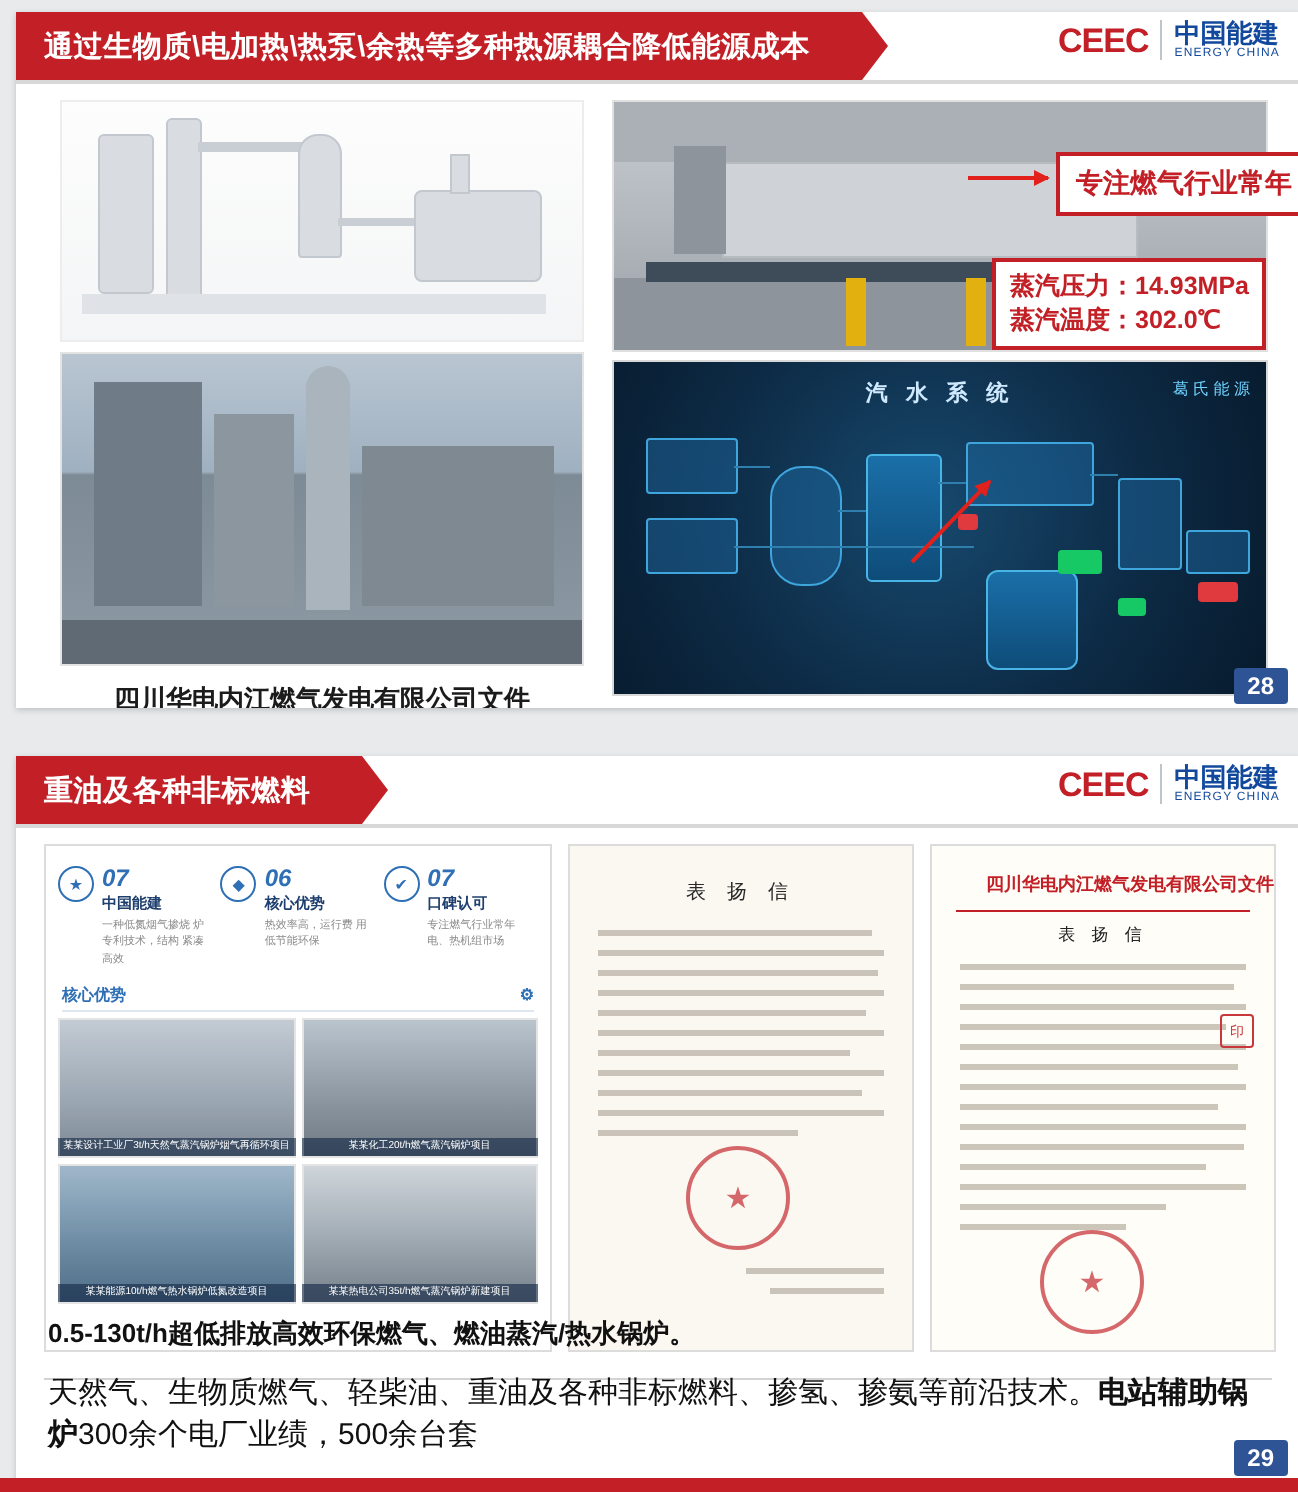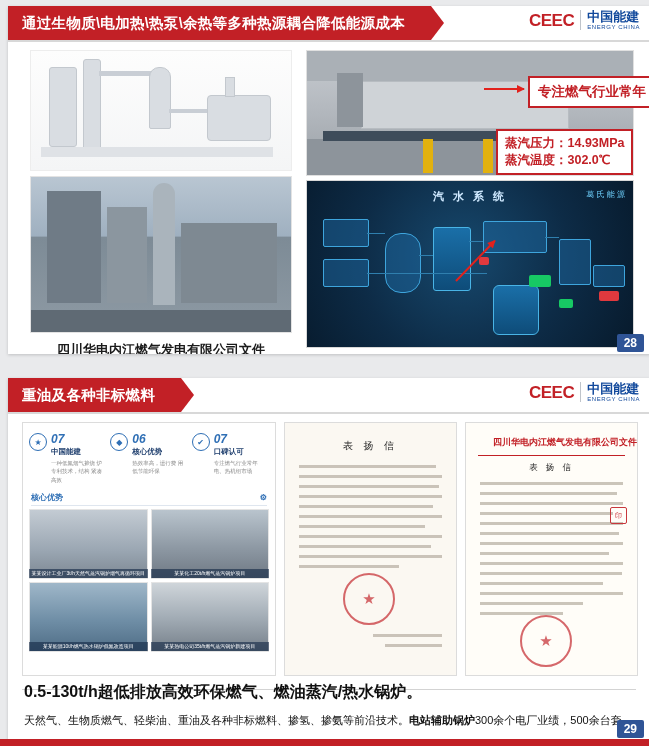--- a/index.html
+++ b/index.html
@@ -440,27 +440,27 @@
   }
 
   
   .bottom-text {
     position: absolute;
     left: 16px;
     right: 16px;
     bottom: 14px;
   }
   .bt-line1 {
-    font-size: 16px;
+    font-size: 13px;
     font-weight: bold;
     color: #111;
     margin-bottom: 10px;
   }
   .bt-line2 {
-    font-size: 11px;
+    font-size: 15px;
     color: #111;
     line-height: 1.4;
   }
   .bt-line2 b { font-weight: bold; }
   .divider-rule {
     position: absolute;
     left: 14px; right: 14px;
     bottom: 52px;
     height: 1px;
     background: #d3d3d3;

